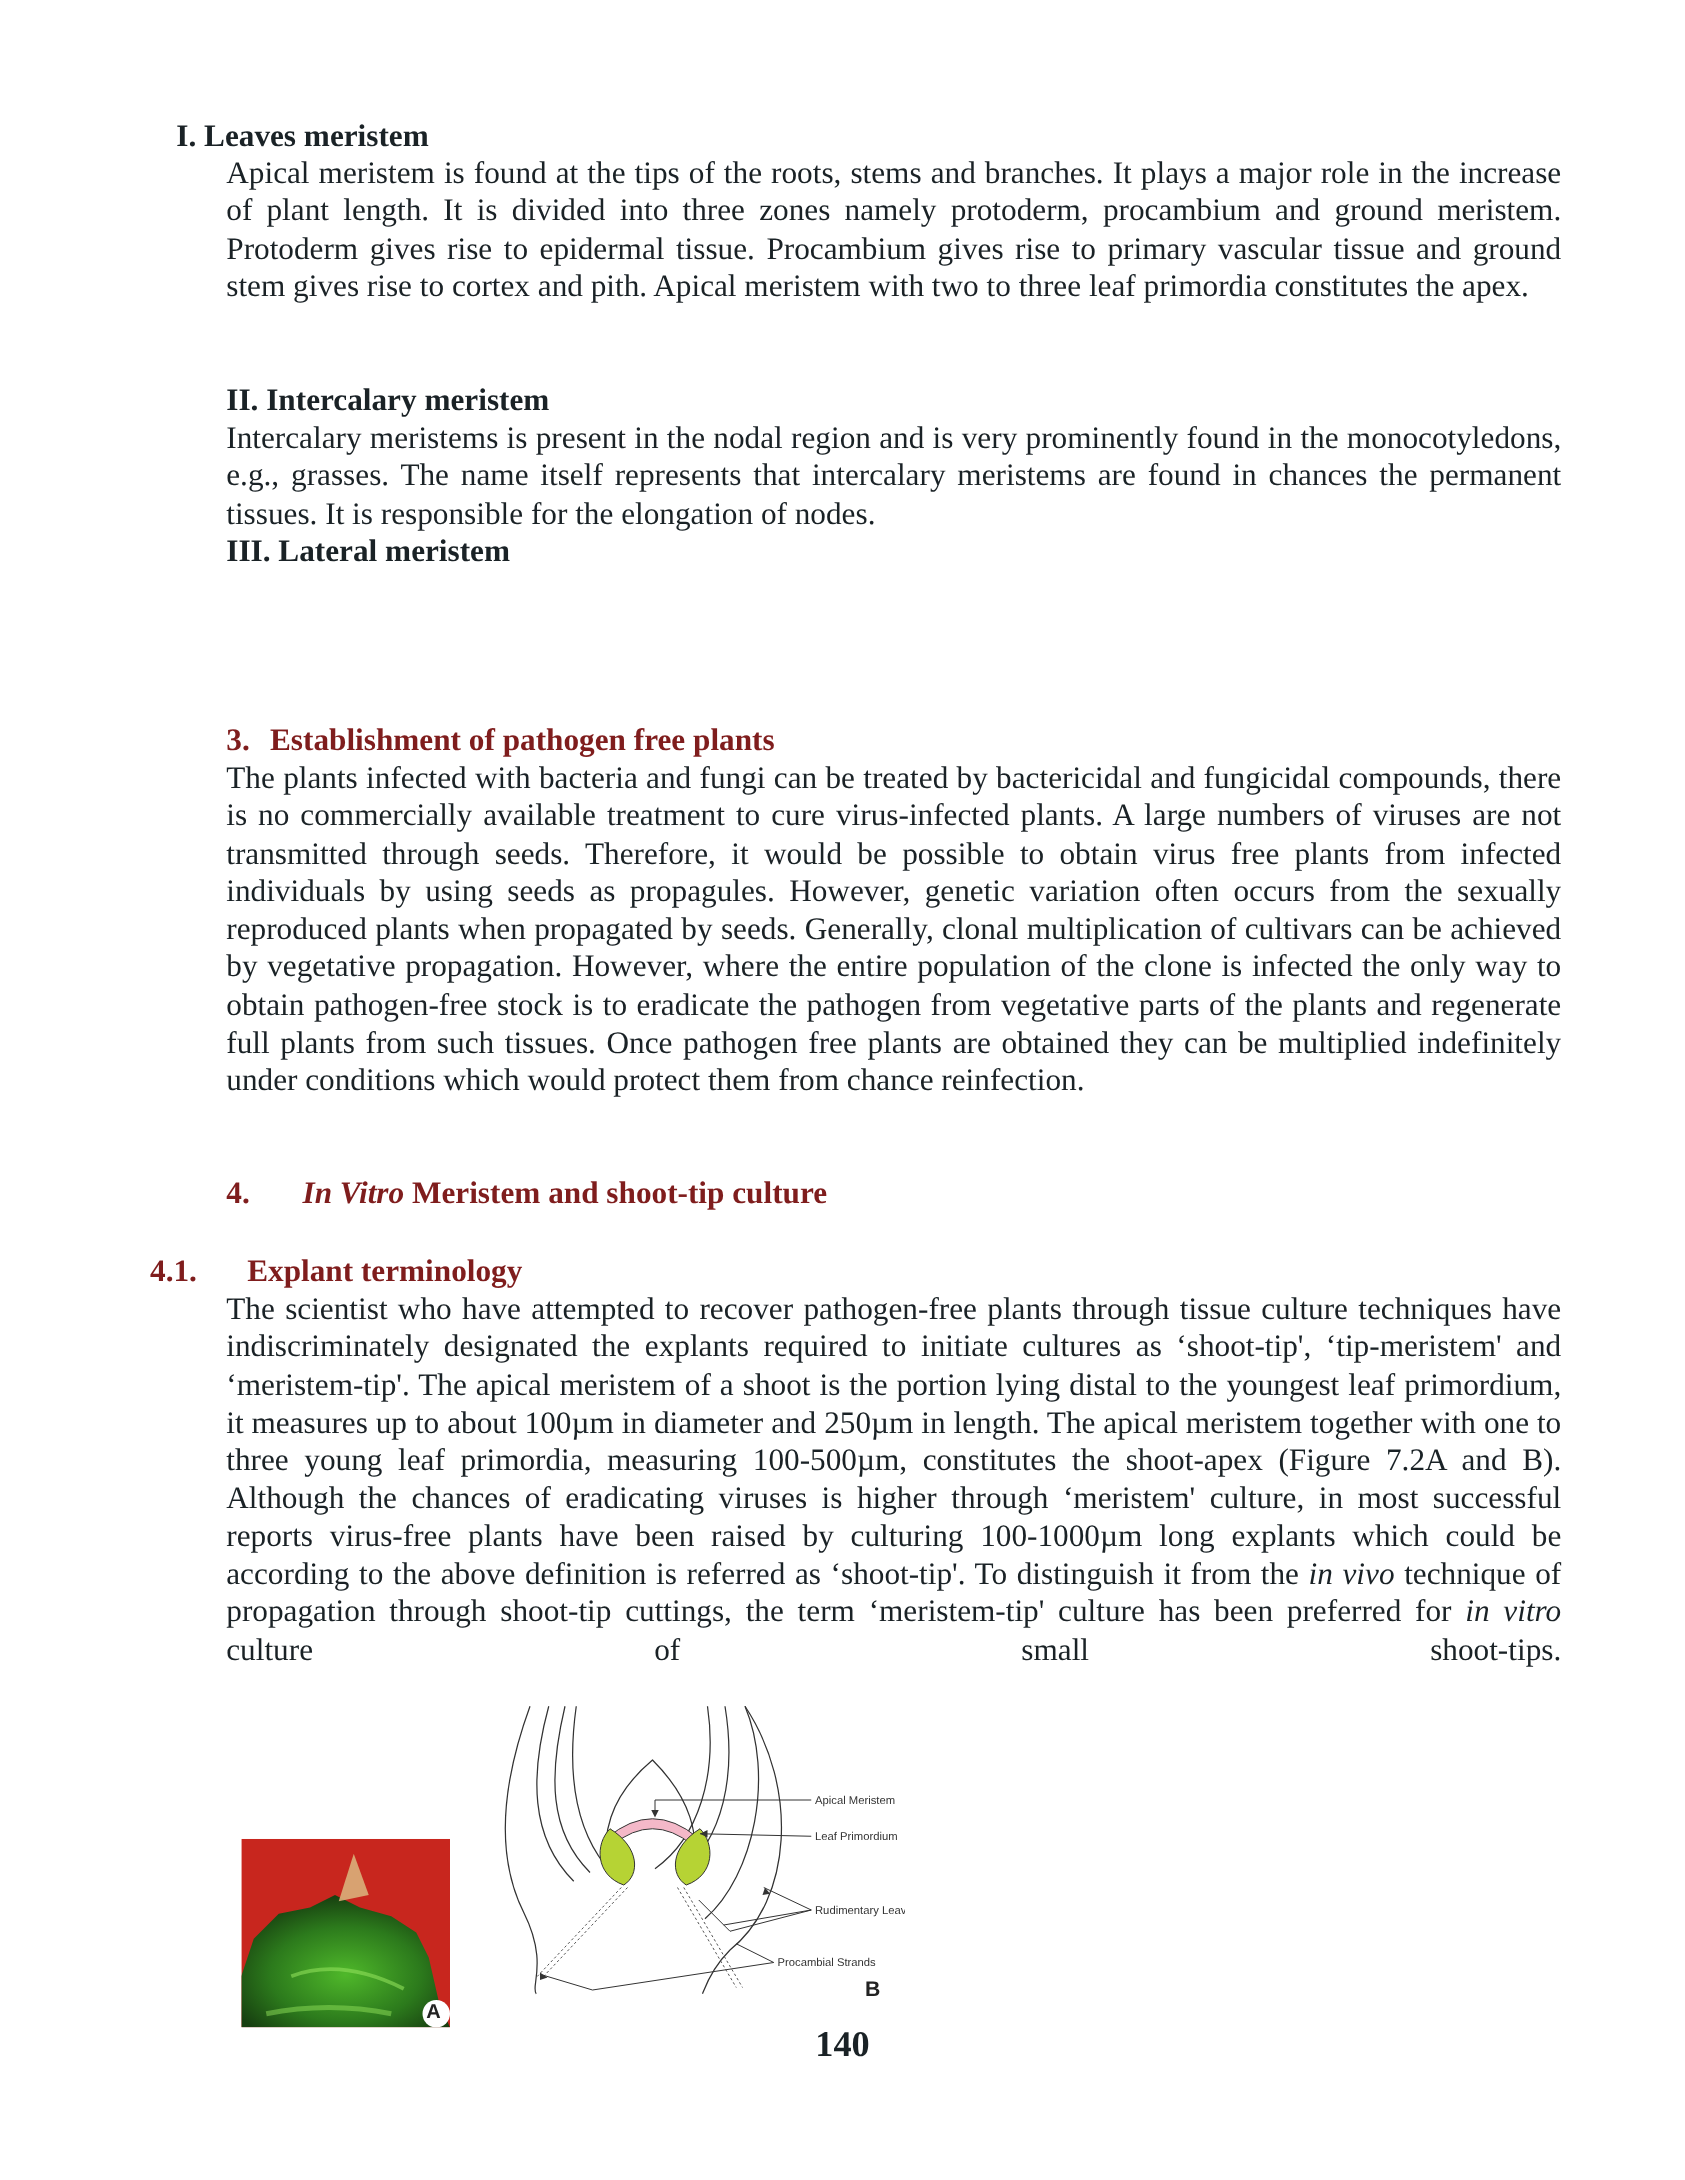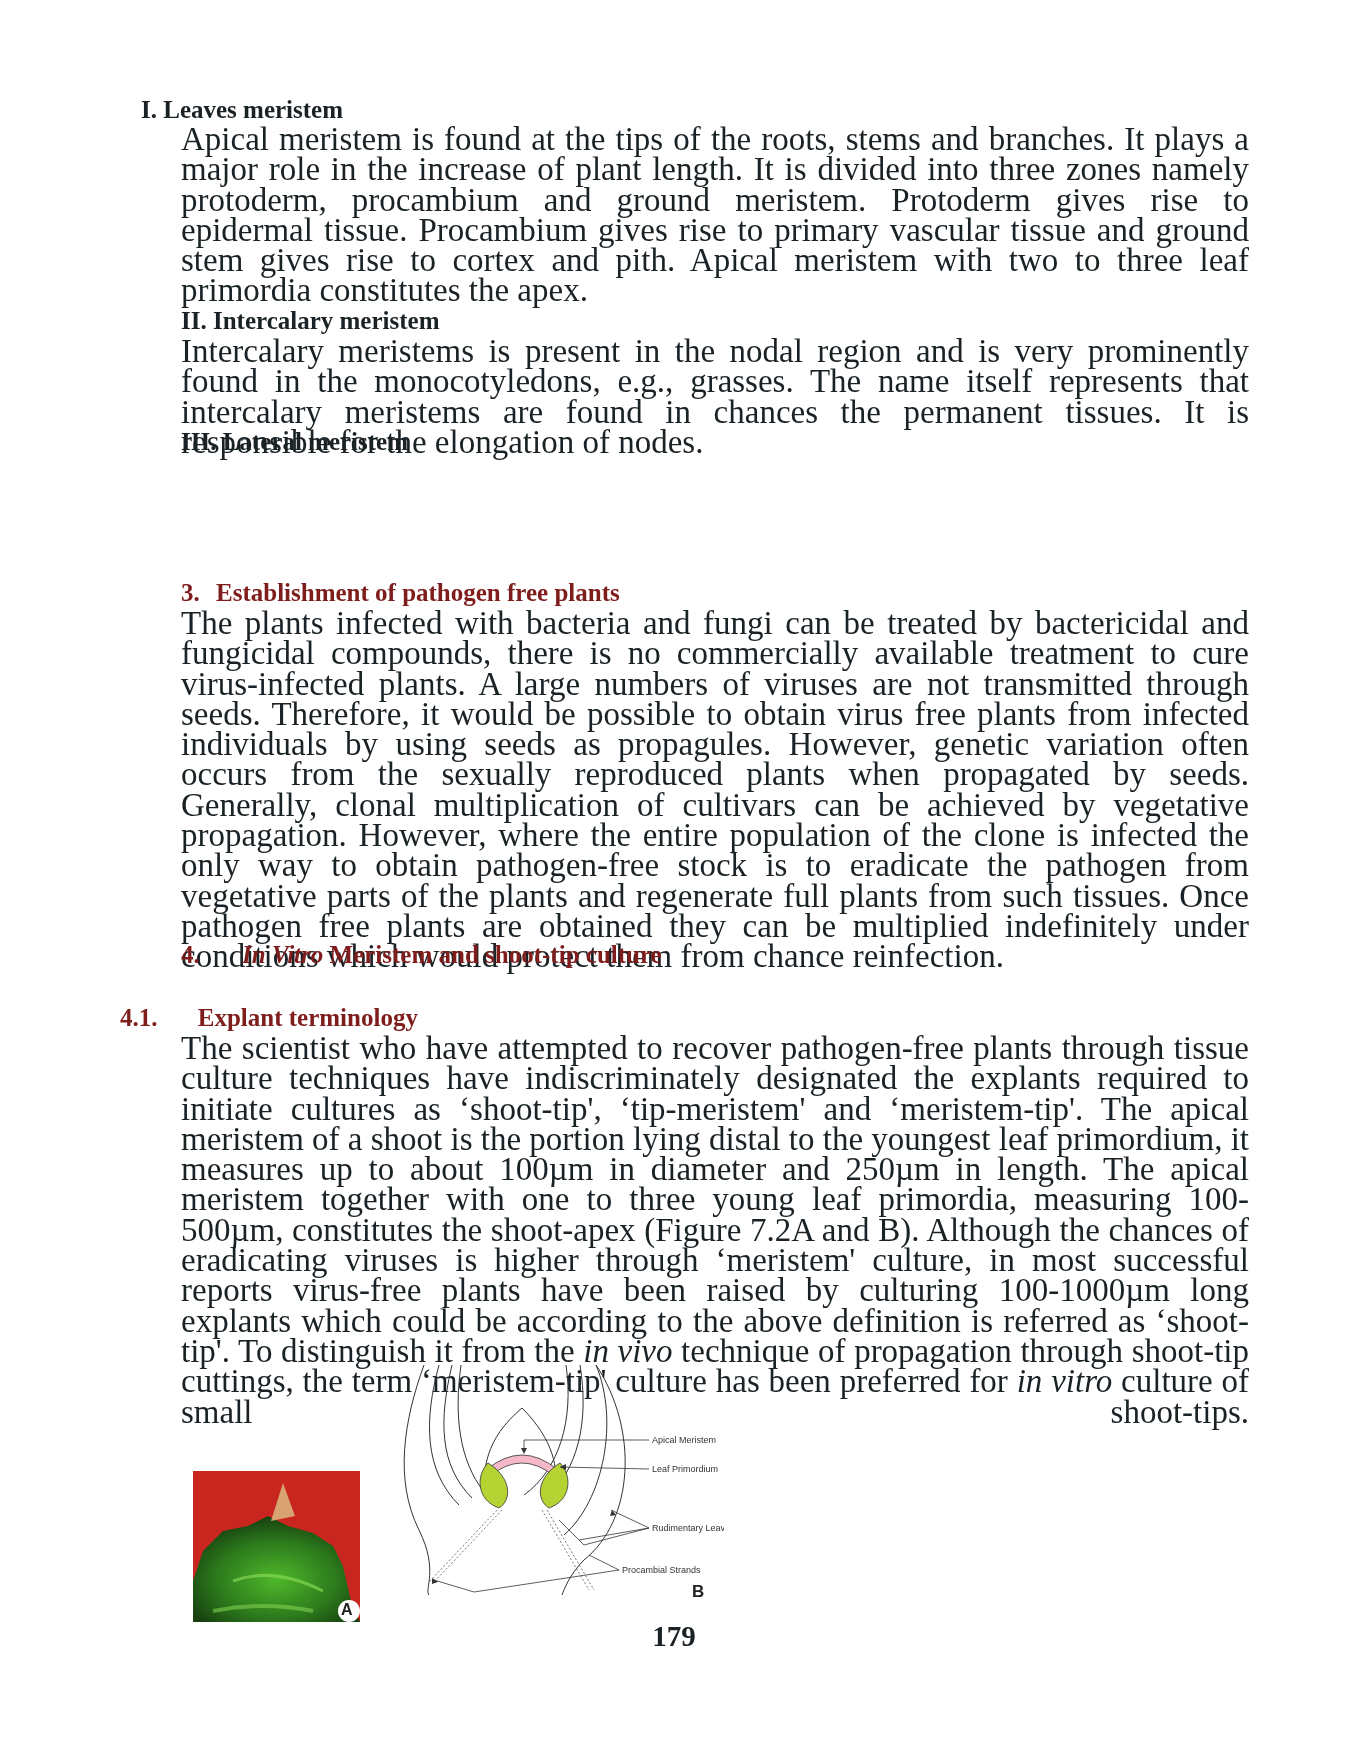--- a/index.html
+++ b/index.html
@@ -1,21 +1,21 @@
 <!DOCTYPE html>
 <html><head>
 <meta charset="utf-8">
 <style>
   html, body { margin:0; padding:0; background:#ffffff; }
   body { width:1348px; height:1744px; position:relative; overflow:hidden;
          font-family:"Liberation Serif", serif; color:#1a2226; }
   .page { position:absolute; left:0; top:0; width:1348px; height:1744px; }
   .h { position:absolute; font-weight:bold; font-size:25px; line-height:30px; white-space:nowrap; }
   .purple { color:#7f1d1d; }
-  .p { position:absolute; left:181px; width:1068px; font-size:33px; line-height:30.3px;
+  .p { position:absolute; left:181px; width:1068px; font-size:25px; line-height:30.3px;
        text-align:justify; text-align-last:left; }
   .p.last-justify { text-align-last:justify; }
   .fig { position:absolute; }
   .lbl { font-family:"Liberation Sans", sans-serif; font-size:9px; fill:#333; }
   .pagenum { position:absolute; left:0; width:1348px; top:1620px; text-align:center;
              font-weight:bold; font-size:29px; }
 </style>
 </head>
 <body>
 
@@ -107,14 +107,14 @@
         <path d="M48 218 L54 222 L48 224 Z"></path>
       </g>
       <text class="lbl" x="268" y="83">Apical Meristem</text>
       <text class="lbl" x="268" y="112">Leaf Primordium</text>
       <text class="lbl" x="268" y="171">Rudimentary Leaves</text>
       <text class="lbl" x="238" y="213">Procambial Strands</text>
     </svg>
     <span style="position:absolute; left:308px; top:222px; font-family:'Liberation Sans',sans-serif; font-weight:bold; font-size:17px; color:#222;">B</span>
   </div>
 
-  <div class="pagenum">179</div>
+  <div class="pagenum">140</div>
 </div>
 
 </body></html>

